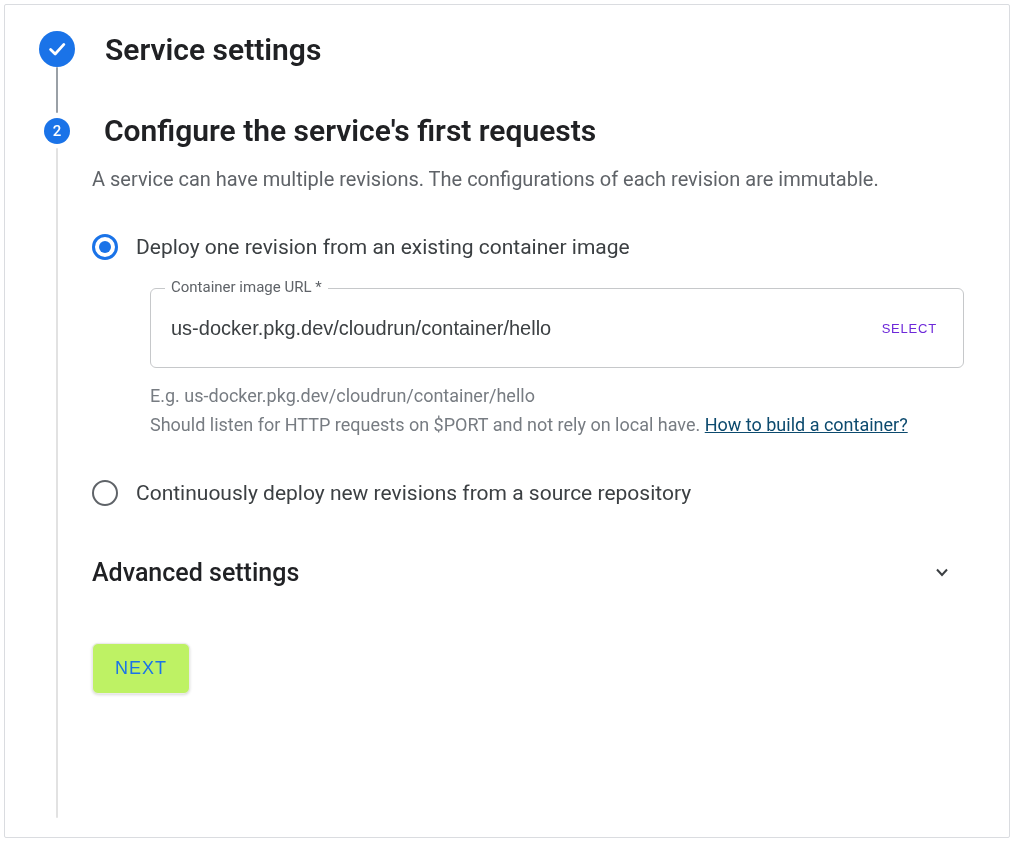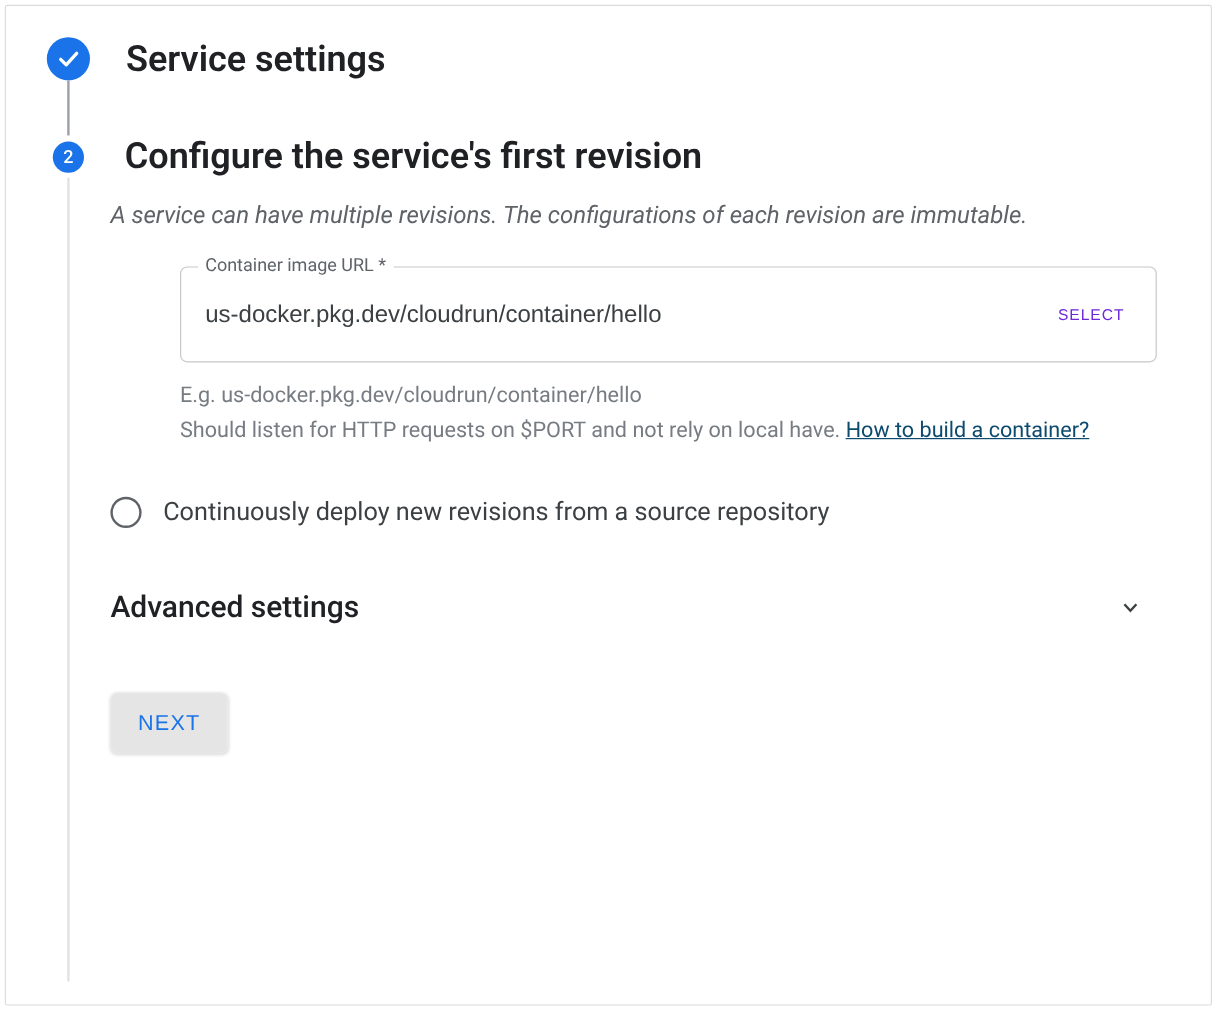--- a/index.html
+++ b/index.html
@@ -85,21 +85,20 @@
     flex: 1;
     padding-top: 16px;
     padding-right: 8px;
   }
 
   .desc {
     font-size: 20px;
     color: #5f6368;
     line-height: 1.5;
     max-width: 870px;
-    font-style: italic;
   }
 
   
   .option {
     display: flex;
     align-items: center;
     margin-top: 40px;
     cursor: pointer;
   }
   .radio {
@@ -203,21 +202,21 @@
   .chevron {
     width: 20px; height: 20px;
     stroke: #3c4043;
     stroke-width: 2.4;
     fill: none;
   }
 
   
   .next-btn {
     margin-top: 56px;
-    background: #e5e5e5;
+    background: #bef264;
     border: 1px solid #eceaea;
     border-radius: 6px;
     box-shadow: 0 1px 3px rgba(0,0,0,0.15);
     color: #1a73e8;
     font-size: 18px;
     font-weight: 500;
     letter-spacing: 1px;
     padding: 14px 22px;
     cursor: pointer;
   }
@@ -235,30 +234,34 @@
     </span>
     <span class="step-title">Service settings</span>
   </div>
 
   <div class="stepper-gap">
     <div class="vline-short"></div>
   </div>
 
   <div class="step-row">
     <span class="step-num">2</span>
-    <span class="step-title step-title-small-offset">Configure the service's first revision</span>
+    <span class="step-title step-title-small-offset">Configure the service's first requests</span>
   </div>
 
   <div class="step2-wrap">
     <div class="vline-long"></div>
     <div class="step2-content">
 
       <div class="desc">A service can have multiple revisions. The configurations of each revision are immutable.</div>
 
       
+      <div class="option">
+        <span class="radio checked"></span>
+        <span class="option-label">Deploy one revision from an existing container image</span>
+      </div>
 
       
       <div class="field-block">
         <div class="input-wrap">
           <span class="float-label">Container image URL *</span>
           <input class="input-text" type="text" value="us-docker.pkg.dev/cloudrun/container/hello" style="">
           <button class="select-btn">SELECT</button>
         </div>
         <div class="hint">
           <span>E.g. us-docker.pkg.dev/cloudrun/container/hello</span><br>

